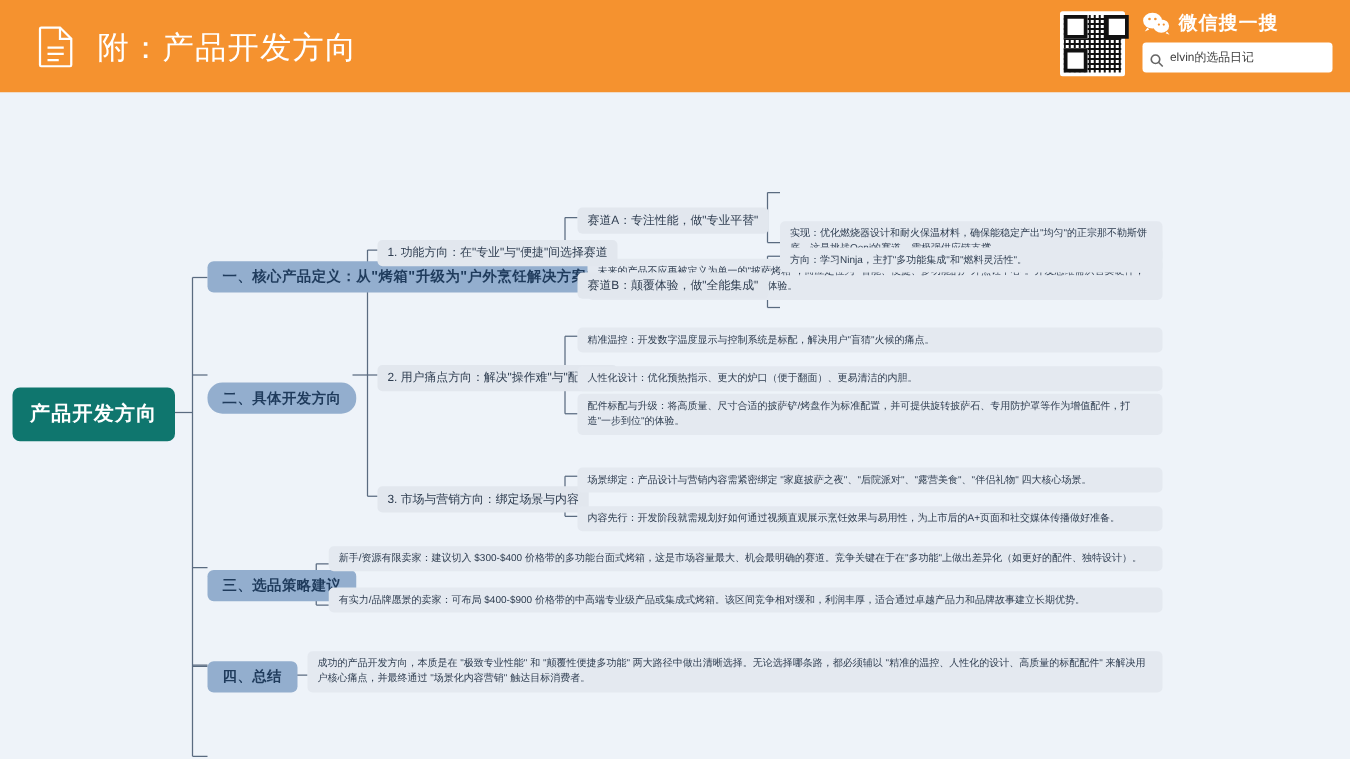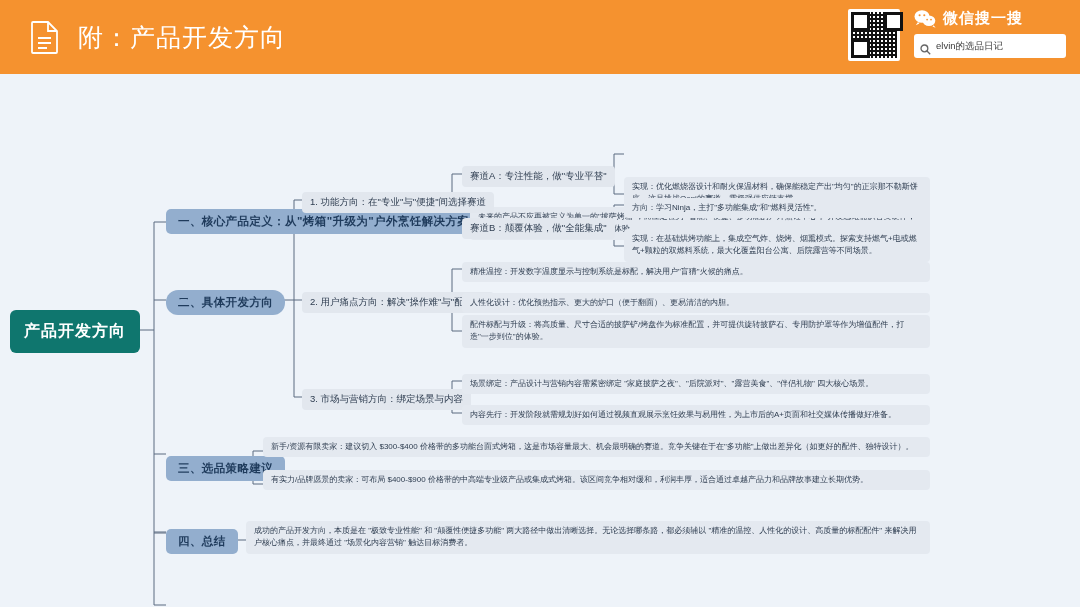--- a/index.html
+++ b/index.html
@@ -230,30 +230,29 @@
 
       <path d="M236 466 h10"></path>
     </g>
   </svg>
 
   <div class="node root-node" style="left:10px; top:236px;">产品开发方向</div>
 
   <div class="node l1-node" style="left:166px; top:135px;">一、核心产品定义：从"烤箱"升级为"户外烹饪解决方案"</div>
   <div class="node l3-node" style="left:470px; top:133px; width:460px;">未来的产品不应再被定义为单一的"披萨烤箱"，而应定位为 "智能、便捷、多功能的户外烹饪中心"。开发思维需从售卖硬件，转向为用户提供一整套开箱即用的烹饪体验。</div>
 
-  <div class="node l1-node" style="left:166px; top:216px;border-radius:12px;">二、具体开发方向</div>
+  <div class="node l1-node" style="left:166px; top:232px;border-radius:12px;">二、具体开发方向</div>
 
   <div class="node l2-node" style="left:302px; top:118px;">1. 功能方向：在"专业"与"便捷"间选择赛道</div>
 
   <div class="node l2-node" style="left:462px; top:92px;">赛道A：专注性能，做"专业平替"</div>
   <div class="node l3-node" style="left:624px; top:103px; width:306px;">实现：优化燃烧器设计和耐火保温材料，确保能稳定产出"均匀"的正宗那不勒斯饼底。这是挑战Ooni的赛道，需极强供应链支撑。</div>
 
   <div class="node l2-node" style="left:462px; top:144px;">赛道B：颠覆体验，做"全能集成"</div>
   <div class="node l3-node" style="left:624px; top:124px; width:306px;">方向：学习Ninja，主打"多功能集成"和"燃料灵活性"。</div>
-  <div class="node l3-node" style="left:624px; top:155px; width:306px;">实现：在基础烘烤功能上，集成空气炸、烧烤、烟熏模式。探索支持燃气+电或燃气+颗粒的双燃料系统，最大化覆盖阳台公寓、后院露营等不同场景。</div>
 
   <div class="node l2-node" style="left:302px; top:218px;">2. 用户痛点方向：解决"操作难"与"配件差"</div>
   <div class="node l3-node" style="left:462px; top:188px; width:468px;">精准温控：开发数字温度显示与控制系统是标配，解决用户"盲猜"火候的痛点。</div>
   <div class="node l3-node" style="left:462px; top:219px; width:468px;">人性化设计：优化预热指示、更大的炉口（便于翻面）、更易清洁的内胆。</div>
   <div class="node l3-node" style="left:462px; top:241px; width:468px;">配件标配与升级：将高质量、尺寸合适的披萨铲/烤盘作为标准配置，并可提供旋转披萨石、专用防护罩等作为增值配件，打造"一步到位"的体验。</div>
 
   <div class="node l2-node" style="left:302px; top:315px;">3. 市场与营销方向：绑定场景与内容</div>
   <div class="node l3-node" style="left:462px; top:300px; width:468px;">场景绑定：产品设计与营销内容需紧密绑定 "家庭披萨之夜"、"后院派对"、"露营美食"、"伴侣礼物" 四大核心场景。</div>
   <div class="node l3-node" style="left:462px; top:331px; width:468px;">内容先行：开发阶段就需规划好如何通过视频直观展示烹饪效果与易用性，为上市后的A+页面和社交媒体传播做好准备。</div>
 

